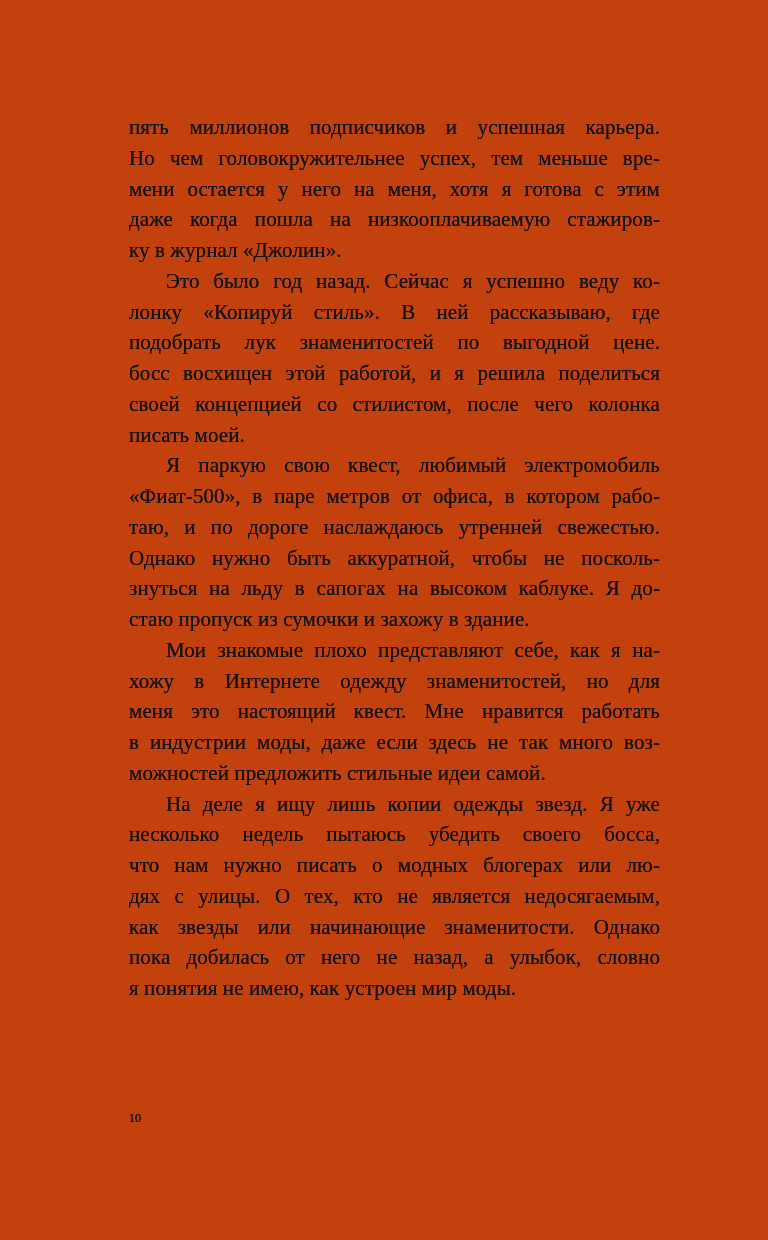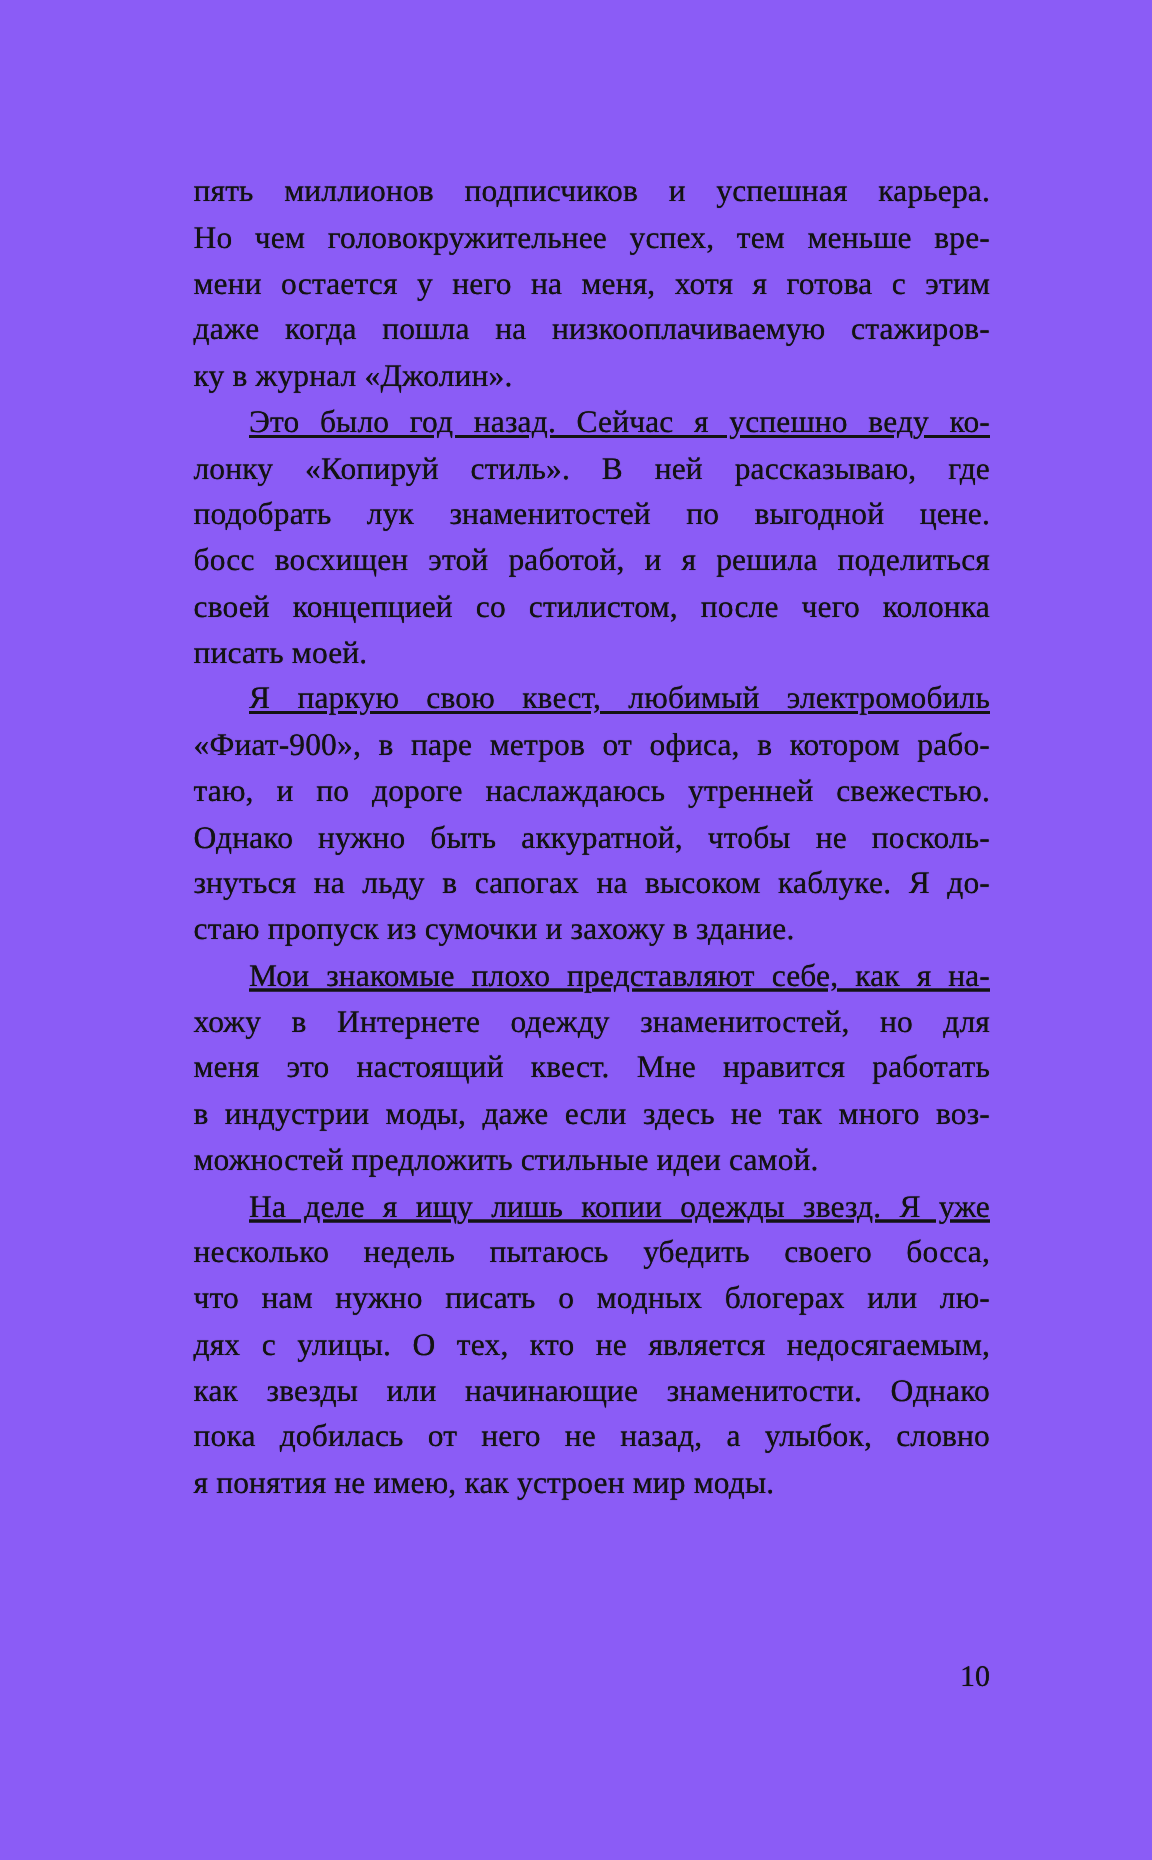--- a/index.html
+++ b/index.html
@@ -4,21 +4,21 @@
 <style>
   html, body {
     margin: 0;
     padding: 0;
     background: #ffffff;
   }
   .page {
     position: relative;
     width: 768px;
     height: 1240px;
-    background: #8b5cf6;
+    background: #c2410c;
     overflow: hidden;
     font-family: "Liberation Serif", "DejaVu Serif", serif;
     color: #131313;
   }
   .text-column {
     position: absolute;
     left: 129px;
     top: 112px;
     width: 531px;
   }
@@ -28,29 +28,28 @@
     text-align: justify;
     text-align-last: justify;
     text-shadow: 0 0 0.5px currentColor; 
     letter-spacing: 0.1px;
   }
   .line.last {
     text-align-last: left;
   }
   .line.indent {
     padding-left: 37px;
-    text-decoration: underline;
   }
   .page-number {
     position: absolute;
     left: 129px;
     width: 531px;
     top: 1104px;
-    text-align: right;
-    font-size: 20px;
+    text-align: left;
+    font-size: 12px;
     line-height: 28px;
     text-shadow: 0 0 0.5px currentColor;
   }
 </style>
 </head>
 <body>
 
 <div class="page">
   <div class="text-column" id="text-column">
       <div class="line">пять миллионов подписчиков и успешная карьера.</div>
@@ -58,21 +57,21 @@
       <div class="line">мени остается у него на меня, хотя я готова с этим</div>
       <div class="line">даже когда пошла на низкооплачиваемую стажиров-</div>
       <div class="line last">ку в журнал «Джолин».</div>
       <div class="line indent">Это было год назад. Сейчас я успешно веду ко-</div>
       <div class="line">лонку «Копируй стиль». В ней рассказываю, где</div>
       <div class="line">подобрать лук знаменитостей по выгодной цене.</div>
       <div class="line">босс восхищен этой работой, и я решила поделиться</div>
       <div class="line">своей концепцией со стилистом, после чего колонка</div>
       <div class="line last">писать моей.</div>
       <div class="line indent">Я паркую свою квест, любимый электромобиль</div>
-      <div class="line">«Фиат-900», в паре метров от офиса, в котором рабо-</div>
+      <div class="line">«Фиат-500», в паре метров от офиса, в котором рабо-</div>
       <div class="line">таю, и по дороге наслаждаюсь утренней свежестью.</div>
       <div class="line">Однако нужно быть аккуратной, чтобы не посколь-</div>
       <div class="line">знуться на льду в сапогах на высоком каблуке. Я до-</div>
       <div class="line last">стаю пропуск из сумочки и захожу в здание.</div>
       <div class="line indent">Мои знакомые плохо представляют себе, как я на-</div>
       <div class="line">хожу в Интернете одежду знаменитостей, но для</div>
       <div class="line">меня это настоящий квест. Мне нравится работать</div>
       <div class="line">в индустрии моды, даже если здесь не так много воз-</div>
       <div class="line last">можностей предложить стильные идеи самой.</div>
       <div class="line indent">На деле я ищу лишь копии одежды звезд. Я уже</div>

